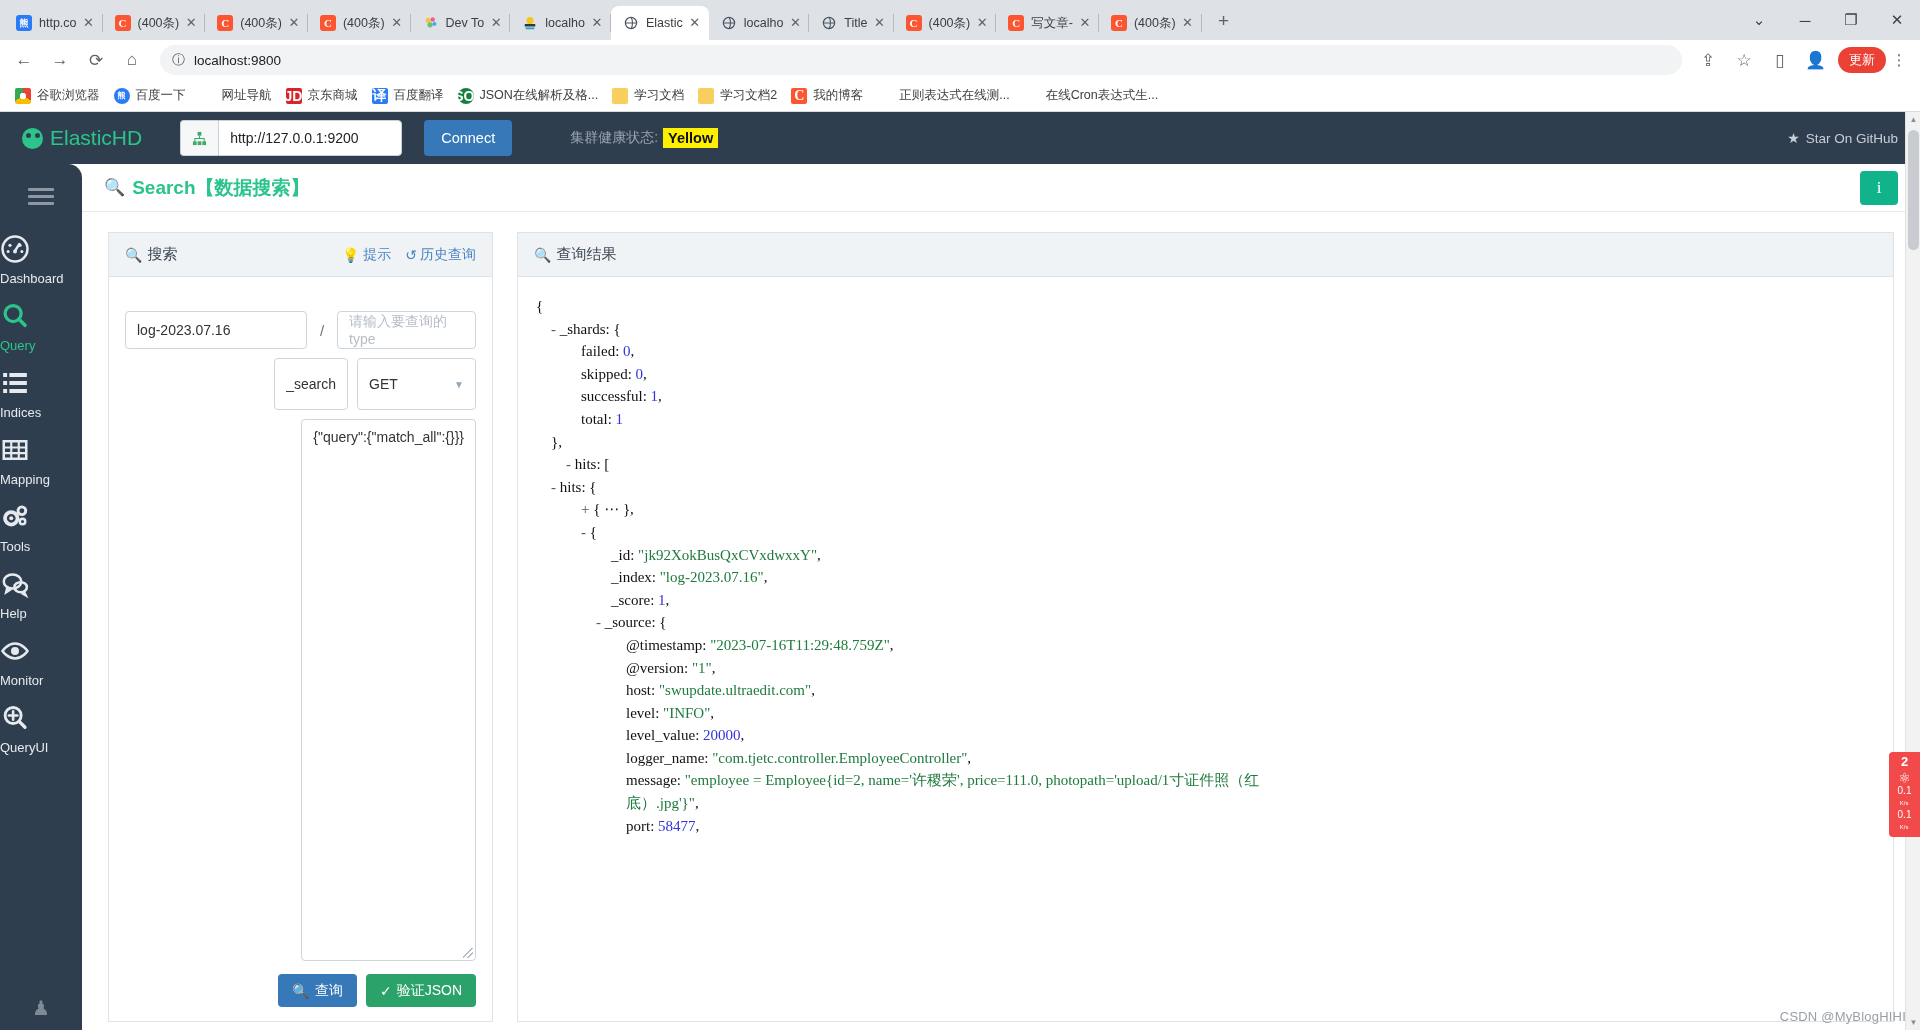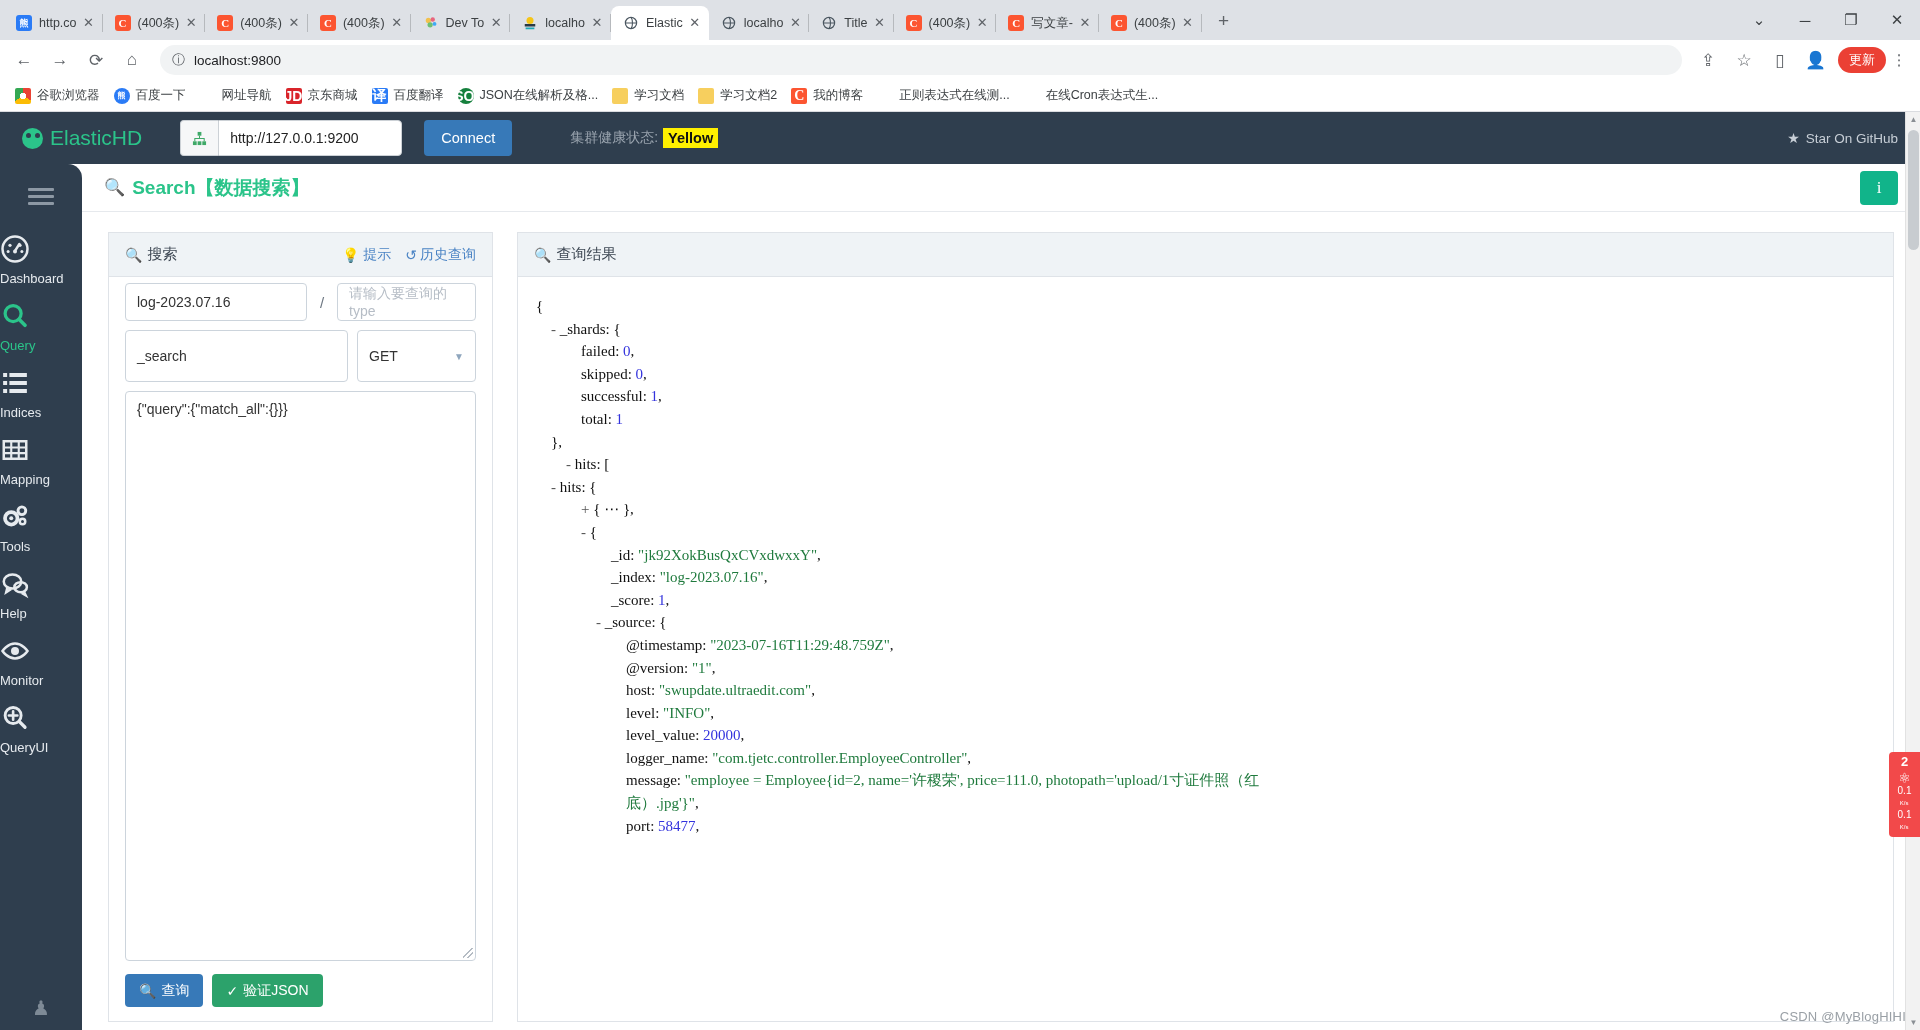--- a/index.html
+++ b/index.html
@@ -187,21 +187,21 @@
   .card-head {
     background: #eff3f6; border-bottom: 1px solid #dfe3e8;
     height: 44px; display: flex; align-items: center; padding: 0 16px;
     flex: 0 0 44px; font-size: 15px; color: #3d4753;
   }
   .card-head .chi { margin-right: 5px; font-size: 14px; }
   .head-links { margin-left: auto; display: flex; gap: 14px; font-size: 14px; color: #4a83c4; }
   .head-links span { display: flex; align-items: center; gap: 3px; }
 
   .search-card { width: 385px; flex: 0 0 385px; }
-  .search-body { padding: 6px 16px 0; display: flex; flex-direction: column; flex: 1 1 auto; min-height: 0; }
+  .search-body { padding: 34px 16px 0; display: flex; flex-direction: column; flex: 1 1 auto; min-height: 0; align-items: flex-end; }
 
   .row1 { display: flex; height: 38px; }
   .inp {
     border: 1px solid #ccd4dc; border-radius: 4px; padding: 0 11px;
     font-size: 14px; color: #333; display: flex; align-items: center;
     background: #fff; font-family: "Liberation Sans", sans-serif;
   }
   .inp.ph { color: #b6bdc6; }
   .idx-in { width: 182px; flex: 0 0 182px; }
   .slash {

